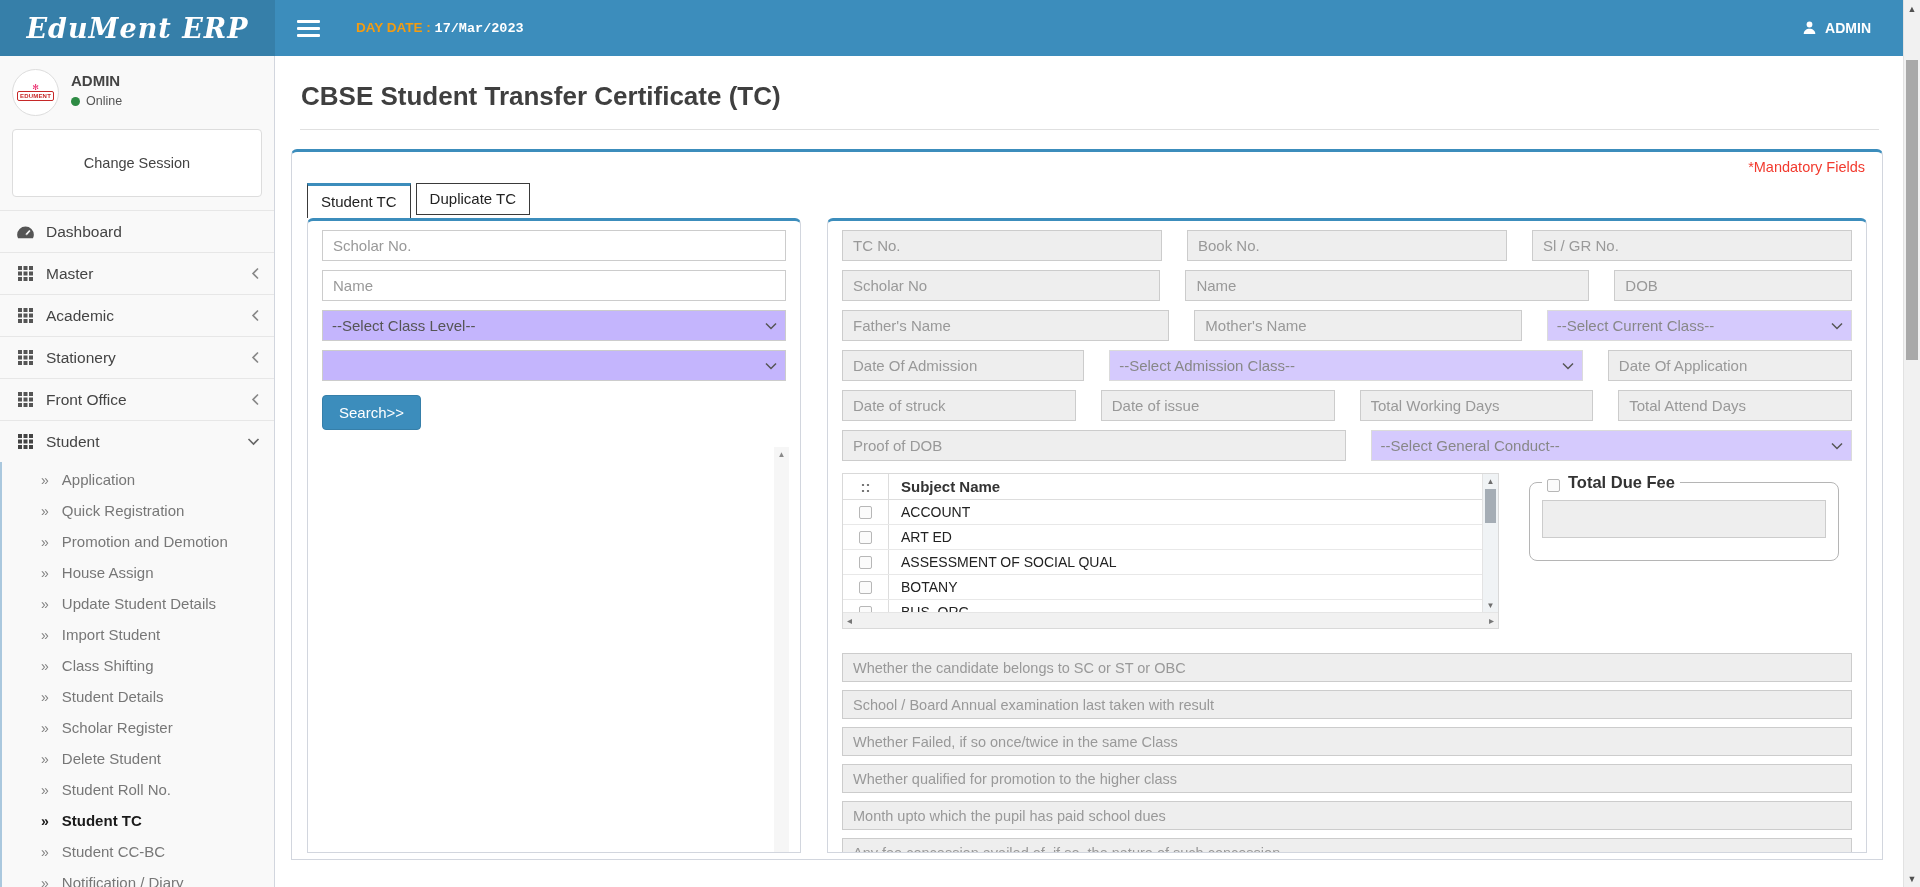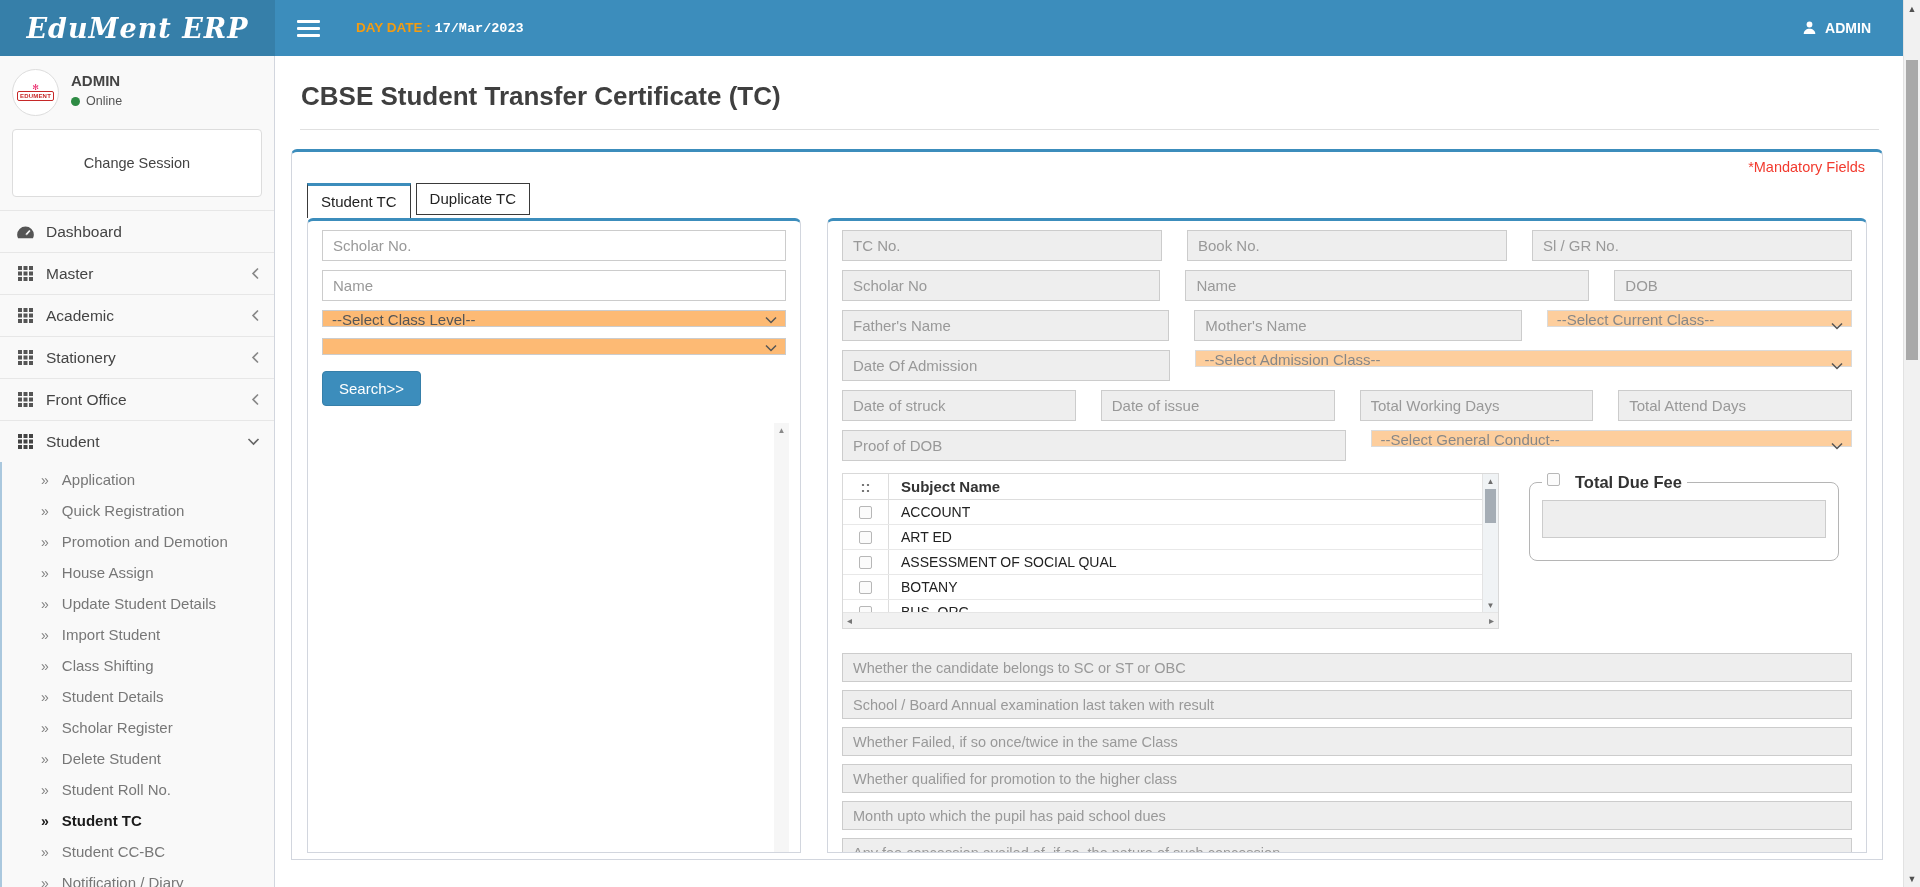--- a/index.html
+++ b/index.html
@@ -86,22 +86,22 @@
 
   .panel { border:1px solid #d2d6de; border-top:3px solid #3c8dbc;
     border-radius:6px 6px 0 0; padding:9px 14px; background:#fff; }
   .search-panel { width:494px; display:flex; flex-direction:column; gap:9px; }
   .details-panel { flex:1; display:flex; flex-direction:column; gap:9px; overflow:hidden; }
 
   .inp { height:31px; width:100%; border:1px solid #ccc; background:#fff;
     padding:0 10px; font-size:15px; color:#333; font-family:inherit; }
   .inp::placeholder { color:#999; }
   .sel-wrap { position:relative; width:100%; }
-  select.sel { appearance:none; -webkit-appearance:none; width:100%; height:17px;
-    border:1px solid #ccc; background:#fdba74; font-size:15px; color:#555;
+  select.sel { appearance:none; -webkit-appearance:none; width:100%; height:31px;
+    border:1px solid #ccc; background:#c4b5fd; font-size:15px; color:#555;
     padding:0 26px 0 9px; font-family:inherit; }
   .sel-arrow { position:absolute; right:9px; top:50%; margin-top:-4px; pointer-events:none; display:flex; }
   .search-btn { align-self:flex-start; margin-top:5px; background:#3c8dbc;
     border:1px solid #367fa9; color:#fff; font-size:15px; padding:8px 16px;
     border-radius:4px; cursor:pointer; font-family:inherit; }
   .left-scroll { flex:1; position:relative; margin-top:8px; }
   .mini-vtrack { position:absolute; right:-3px; top:0; bottom:-9px; width:15px;
     background:#f6f6f6; }
   .mini-vtrack .sb-arrow { height:15px; display:flex; align-items:center;
     justify-content:center; font-size:8px; color:#8a8a8a; }
@@ -134,21 +134,21 @@
     justify-content:center; font-size:8px; color:#6d6d6d; }
   .tbl-vtrack .sb-arrow.down { position:absolute; bottom:0; left:0; right:0; }
   .tbl-vtrack .sb-thumb { position:absolute; top:15px; left:2px; width:11px;
     height:34px; background:#a5adb5; }
   .h-bar { height:16px; background:#f1f1f1; border-top:1px solid #e5e5e5;
     display:flex; justify-content:space-between; align-items:center;
     padding:0 4px; font-size:10px; color:#777; }
 
   fieldset.fee { width:310px; height:88px; border:1px solid #b5b5b5;
     border-radius:8px; padding:2px 12px 10px; }
-  fieldset.fee legend { display:flex; align-items:flex-start; gap:15px; padding:0 5px;
+  fieldset.fee legend { display:flex; align-items:flex-end; gap:8px; padding:0 5px;
     font-size:16.5px; font-weight:bold; color:#333; }
   fieldset.fee .dis { height:38px; margin-top:6px; }
 
   .cert-fields { margin-top:15px; display:flex; flex-direction:column; gap:8px; }
   .cert-fields .dis { height:29px; font-size:14.5px; }
 
   .glyph { line-height:1; }
 </style>
 </head>
 <body>
@@ -451,20 +451,21 @@
             <div class="sel-wrap fb" style="flex:484">
               <select class="sel dis" disabled="">
                 <option>--Select Admission Class--</option>
               </select>
               <span class="sel-arrow">
                 <svg width="12" height="8" viewBox="0 0 12 8">
                     <path d="M1 1.5l5 5 5-5" fill="none" stroke="#555" stroke-width="1.5"></path>
                   </svg>
               </span>
             </div>
+            <input class="dis fb" style="flex: 227 1 0%;" disabled="" placeholder="Date Of Application">
           </div>
 
           <div class="frow">
             <input class="dis f1 fb" disabled="" placeholder="Date of struck" style="">
             <input class="dis f1 fb" disabled="" placeholder="Date of issue" style="">
             <input class="dis f1 fb" disabled="" placeholder="Total Working Days" style="">
             <input class="dis f1 fb" disabled="" placeholder="Total Attend Days" style="">
           </div>
 
           <div class="frow">

